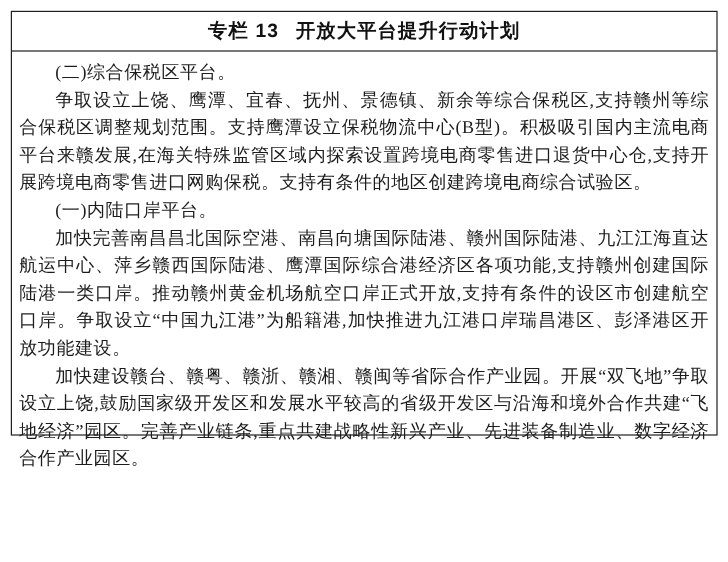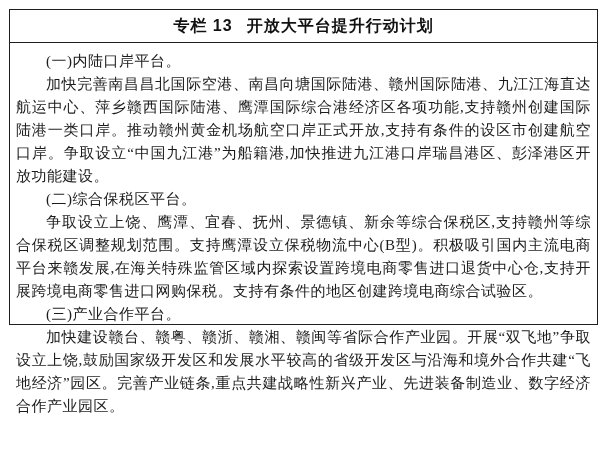--- a/index.html
+++ b/index.html
@@ -11,21 +11,21 @@
     background: #ffffff;
     font-family: "Liberation Serif", "DejaVu Serif", serif;
     color: #1c1c1c;
     overflow: hidden;
   }
   .panel {
     position: absolute;
     left: 9px;
     top: 9px;
     width: 589px;
-    height: 316px;
+    height: 354px;
     border: 1.5px solid #1f1f1f;
     background: #ffffff;
   }
   .panel-header {
     height: 33px;
     border-bottom: 1.5px solid #1f1f1f;
     display: flex;
     align-items: center;
     justify-content: center;
   }
@@ -66,29 +66,28 @@
 
     <div class="panel-header">
       <div class="panel-title">
         <span class="title-label">专栏 13</span><span class="title-text">开放大平台提升行动计划</span>
       </div>
     </div>
 
     <div class="panel-body">
 
       <div class="section">
+        <div class="section-heading">(二)综合保税区平台。</div>
+        <div class="section-paragraph">争取设立上饶、鹰潭、宜春、抚州、景德镇、新余等综合保税区,支持赣州等综合保税区调整规划范围。支持鹰潭设立保税物流中心(B型)。积极吸引国内主流电商平台来赣发展,在海关特殊监管区域内探索设置跨境电商零售进口退货中心仓,支持开展跨境电商零售进口网购保税。支持有条件的地区创建跨境电商综合试验区。</div>
+      </div>
+
+      <div class="section">
         <div class="section-heading">(一)内陆口岸平台。</div>
         <div class="section-paragraph">加快完善南昌昌北国际空港、南昌向塘国际陆港、赣州国际陆港、九江江海直达航运中心、萍乡赣西国际陆港、鹰潭国际综合港经济区各项功能,支持赣州创建国际陆港一类口岸。推动赣州黄金机场航空口岸正式开放,支持有条件的设区市创建航空口岸。争取设立“中国九江港”为船籍港,加快推进九江港口岸瑞昌港区、彭泽港区开放功能建设。</div>
       </div>
 
       <div class="section">
-        <div class="section-heading">(二)综合保税区平台。</div>
-        <div class="section-paragraph">争取设立上饶、鹰潭、宜春、抚州、景德镇、新余等综合保税区,支持赣州等综合保税区调整规划范围。支持鹰潭设立保税物流中心(B型)。积极吸引国内主流电商平台来赣发展,在海关特殊监管区域内探索设置跨境电商零售进口退货中心仓,支持开展跨境电商零售进口网购保税。支持有条件的地区创建跨境电商综合试验区。</div>
-      </div>
-
-      <div class="section">
-        <div class="section-heading">(三)产业合作平台。</div>
         <div class="section-paragraph">加快建设赣台、赣粤、赣浙、赣湘、赣闽等省际合作产业园。开展“双飞地”争取设立上饶,鼓励国家级开发区和发展水平较高的省级开发区与沿海和境外合作共建“飞地经济”园区。完善产业链条,重点共建战略性新兴产业、先进装备制造业、数字经济合作产业园区。</div>
       </div>
 
     </div>
   </div>
 </div>
 
 </body></html>

